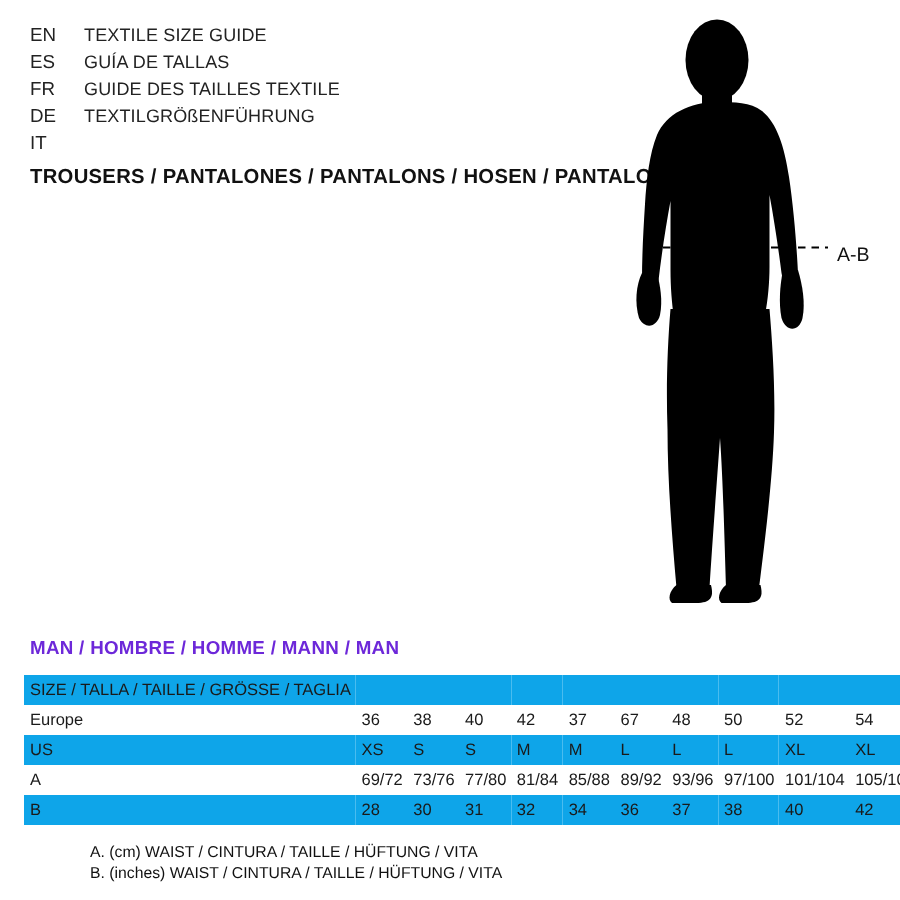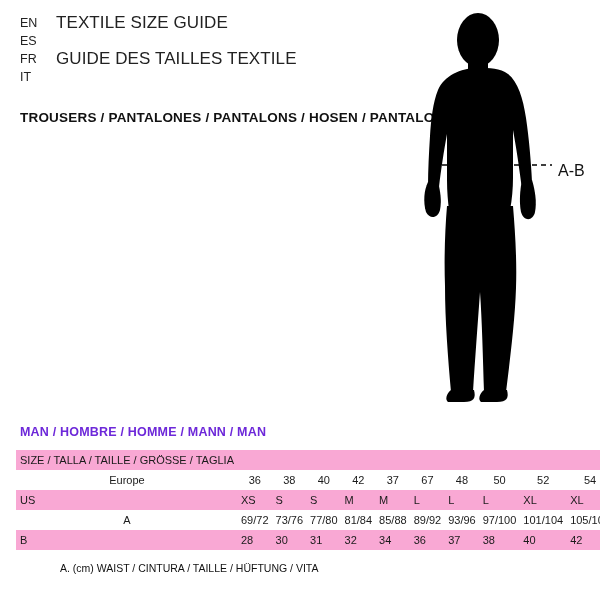--- a/index.html
+++ b/index.html
@@ -33,21 +33,21 @@
     align-items: flex-start;
     height: 18px;
     line-height: 18px;
   }
   .lang-code {
     width: 36px;
     font-size: 12.5px;
     color: #222;
   }
   .lang-text {
-    font-size: 17px;
+    font-size: 12px;
     color: #222;
     letter-spacing: 0.1px;
   }
 
   .section-title {
     position: absolute;
     left: 20px;
     top: 110px;
     font-size: 13.5px;
     font-weight: bold;
@@ -61,21 +61,21 @@
     left: 400px;
     top: 10px;
     width: 190px;
     height: 400px;
   }
   .figure-svg { display: block; }
   .ab-label {
     position: absolute;
     left: 158px;
     top: 152px;
-    font-size: 16px;
+    font-size: 13px;
     color: #111;
     text-align: center;
   }
 
   
   .table-heading {
     position: absolute;
     left: 20px;
     top: 425px;
     font-size: 12.5px;
@@ -92,25 +92,24 @@
     border-collapse: collapse;
     font-size: 11px;
     color: #1a1a1a;
   }
   table.size-table td {
     padding: 2px 3px 2px 4px;
     height: 16px;
     white-space: nowrap;
   }
   table.size-table tr.shaded td {
-    background: #f9a8d4;
+    background: #0ea5e9;
   }
   table.size-table tr.plain td {
     background: #ffffff;
-    text-align: center;
   }
   td.label-cell {
     width: 86px;
     text-align: left;
   }
   td.val-cell {
     text-align: left;
     width: 52px;
   }
 
@@ -130,24 +129,29 @@
 
 <div class="page">
 
   <div class="lang-block">
     <div class="lang-row">
       <span class="lang-code">EN</span>
       <span class="lang-text">TEXTILE SIZE GUIDE</span>
     </div>
     <div class="lang-row">
       <span class="lang-code">ES</span>
+      <span class="lang-text">GUÍA DE TALLAS</span>
     </div>
     <div class="lang-row">
       <span class="lang-code">FR</span>
       <span class="lang-text">GUIDE DES TAILLES TEXTILE</span>
+    </div>
+    <div class="lang-row">
+      <span class="lang-code">DE</span>
+      <span class="lang-text">TEXTILGRÖßENFÜHRUNG</span>
     </div>
     <div class="lang-row">
       <span class="lang-code">IT</span>
     </div>
   </div>
 
   <div class="section-title">TROUSERS / PANTALONES / PANTALONS / HOSEN / PANTALONI</div>
 
   <div class="figure-wrap">
     <svg class="figure-svg" width="190" height="400" viewBox="0 0 190 400">
@@ -267,15 +271,16 @@
         <td class="val-cell">38</td>
         <td class="val-cell">40</td>
         <td class="val-cell">42</td>
 
       </tr>
     </tbody>
   </table>
 
   <div class="footnotes">
     <div>A. (cm) WAIST / CINTURA / TAILLE / HÜFTUNG / VITA</div>
+    <div>B. (inches) WAIST / CINTURA / TAILLE / HÜFTUNG / VITA</div>
   </div>
 
 </div>
 
 </body></html>

